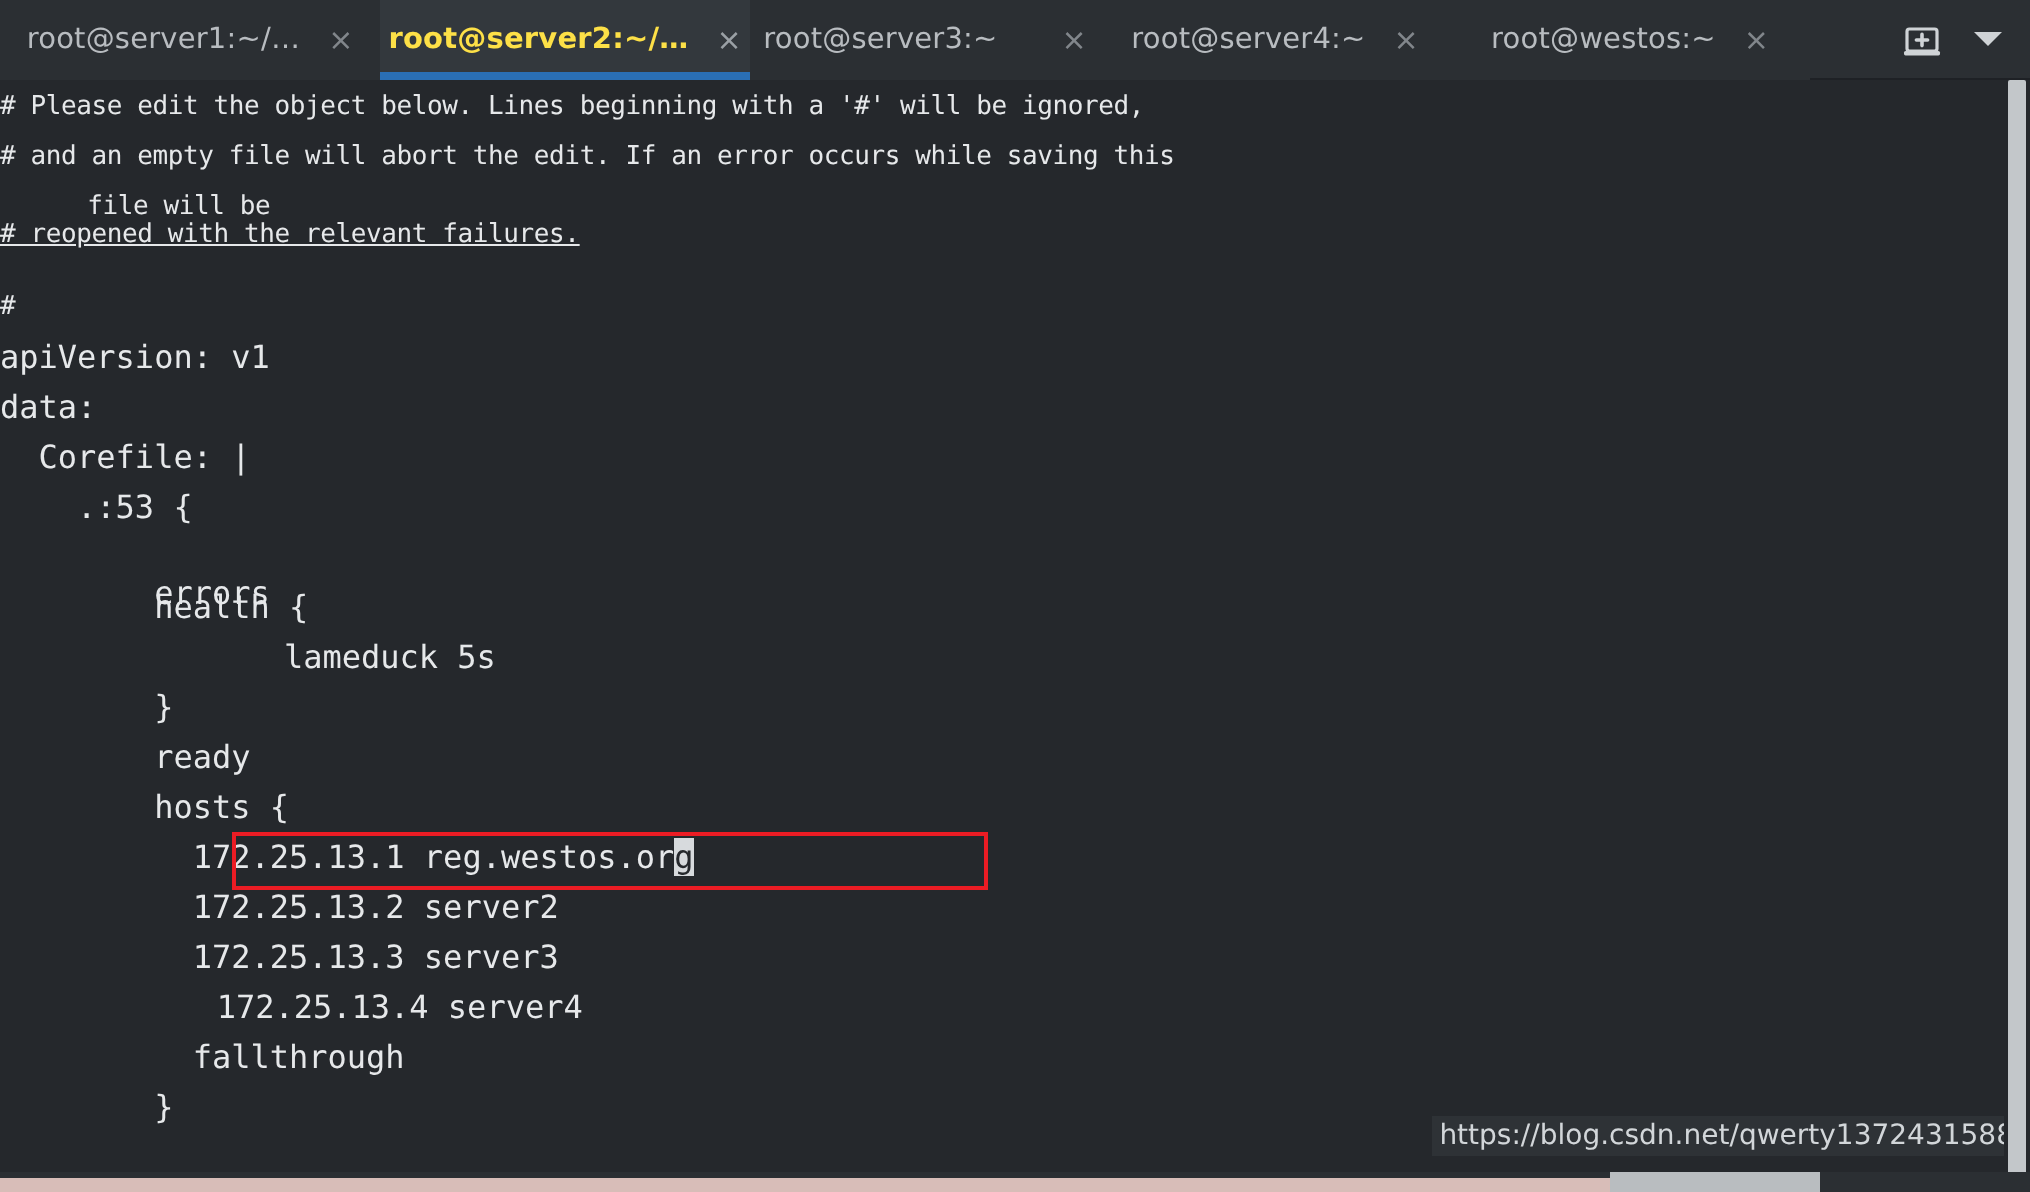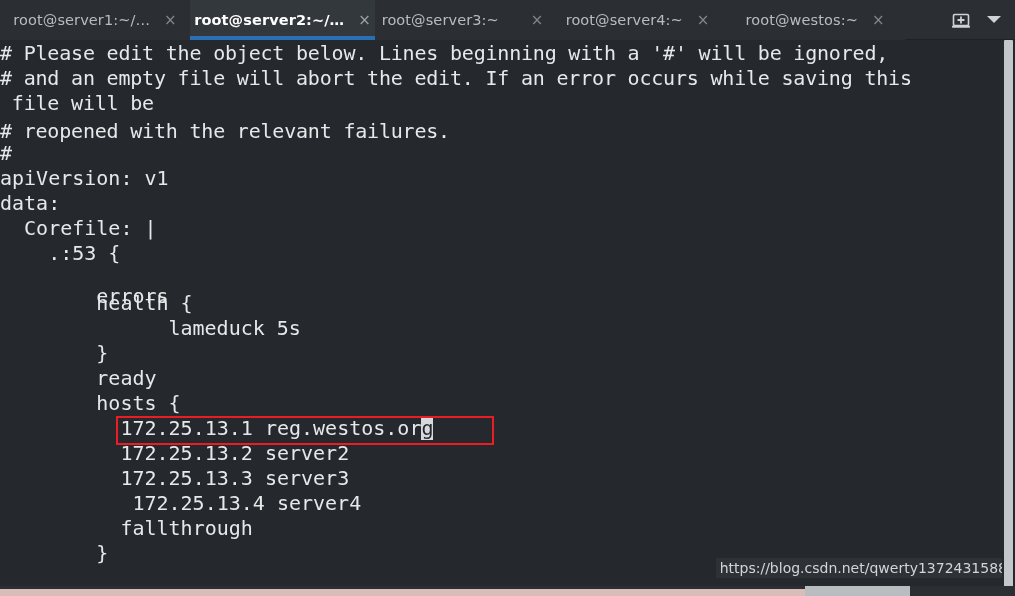--- a/index.html
+++ b/index.html
@@ -54,21 +54,21 @@
     background: #2a6fb5;
   }
   .tab-label {
     font-family: "DejaVu Sans", "Liberation Sans", sans-serif;
     font-size: 14.5px;
     color: #b8bcc0;
     white-space: nowrap;
     letter-spacing: 0.1px;
   }
   .tab.active .tab-label {
-    color: #ffffff;
+    color: #fde047;
     font-weight: bold;
   }
   .tab-close {
     font-family: "DejaVu Sans", "Liberation Sans", sans-serif;
     font-size: 15px;
     line-height: 1;
     color: #81868b;
     cursor: default;
   }
   .tab.active .tab-close { color: #9aa0a5; }
@@ -103,25 +103,25 @@
     overflow: hidden;
   }
   .term-line {
     position: absolute;
     left: 0;
     height: 25px;
     line-height: 25px;
     white-space: pre;
     color: #e6e8ea;
     font-family: "DejaVu Sans Mono", "Liberation Mono", monospace;
-    font-size: 20px;
+    font-size: 16px;
     letter-spacing: 0px;
   }
   .term-line.comment {
-    font-size: 20px;
+    font-size: 13px;
     letter-spacing: -0.2px;
   }
 
   .cursor {
     background: #d7dadd;
     color: #25282c;
   }
 
   
   .highlight-box {
@@ -216,22 +216,22 @@
         </svg>
       </span>
       <span class="icon-chevron"></span>
     </div>
   </div>
 
   <div class="screen">
     <div id="lines-host">
         <div class="term-line comment" style="top: 1px;"># Please edit the object below. Lines beginning with a '#' will be ignored,</div>
         <div class="term-line comment" style="top: 26px;"># and an empty file will abort the edit. If an error occurs while saving this</div>
-        <div class="term-line comment" style="top: 51px;"> file will be</div>
-        <div class="term-line comment" style="top: 79px;"># reopened with the relevant failures.</div>
+        <div class="term-line comment" style="top: 51px; padding-left: 36px;"> file will be</div>
+        <div class="term-line comment" style="top: 65px; text-decoration: underline;"># reopened with the relevant failures.</div>
         <div class="term-line comment" style="top: 101px;">#</div>
         <div class="term-line" style="top: 126px;">apiVersion: v1</div>
         <div class="term-line" style="top: 151px;">data:</div>
         <div class="term-line" style="top: 176px;">  Corefile: |</div>
         <div class="term-line" style="top: 201px;">    .:53 {</div>
         <div class="term-line" style="top: 244px;">        errors</div>
         <div class="term-line" style="top: 251px;">        health {</div>
         <div class="term-line" style="top: 276px; padding-left: 36px;">           lameduck 5s</div>
         <div class="term-line" style="top: 301px;">        }</div>
         <div class="term-line" style="top: 326px;">        ready</div>

